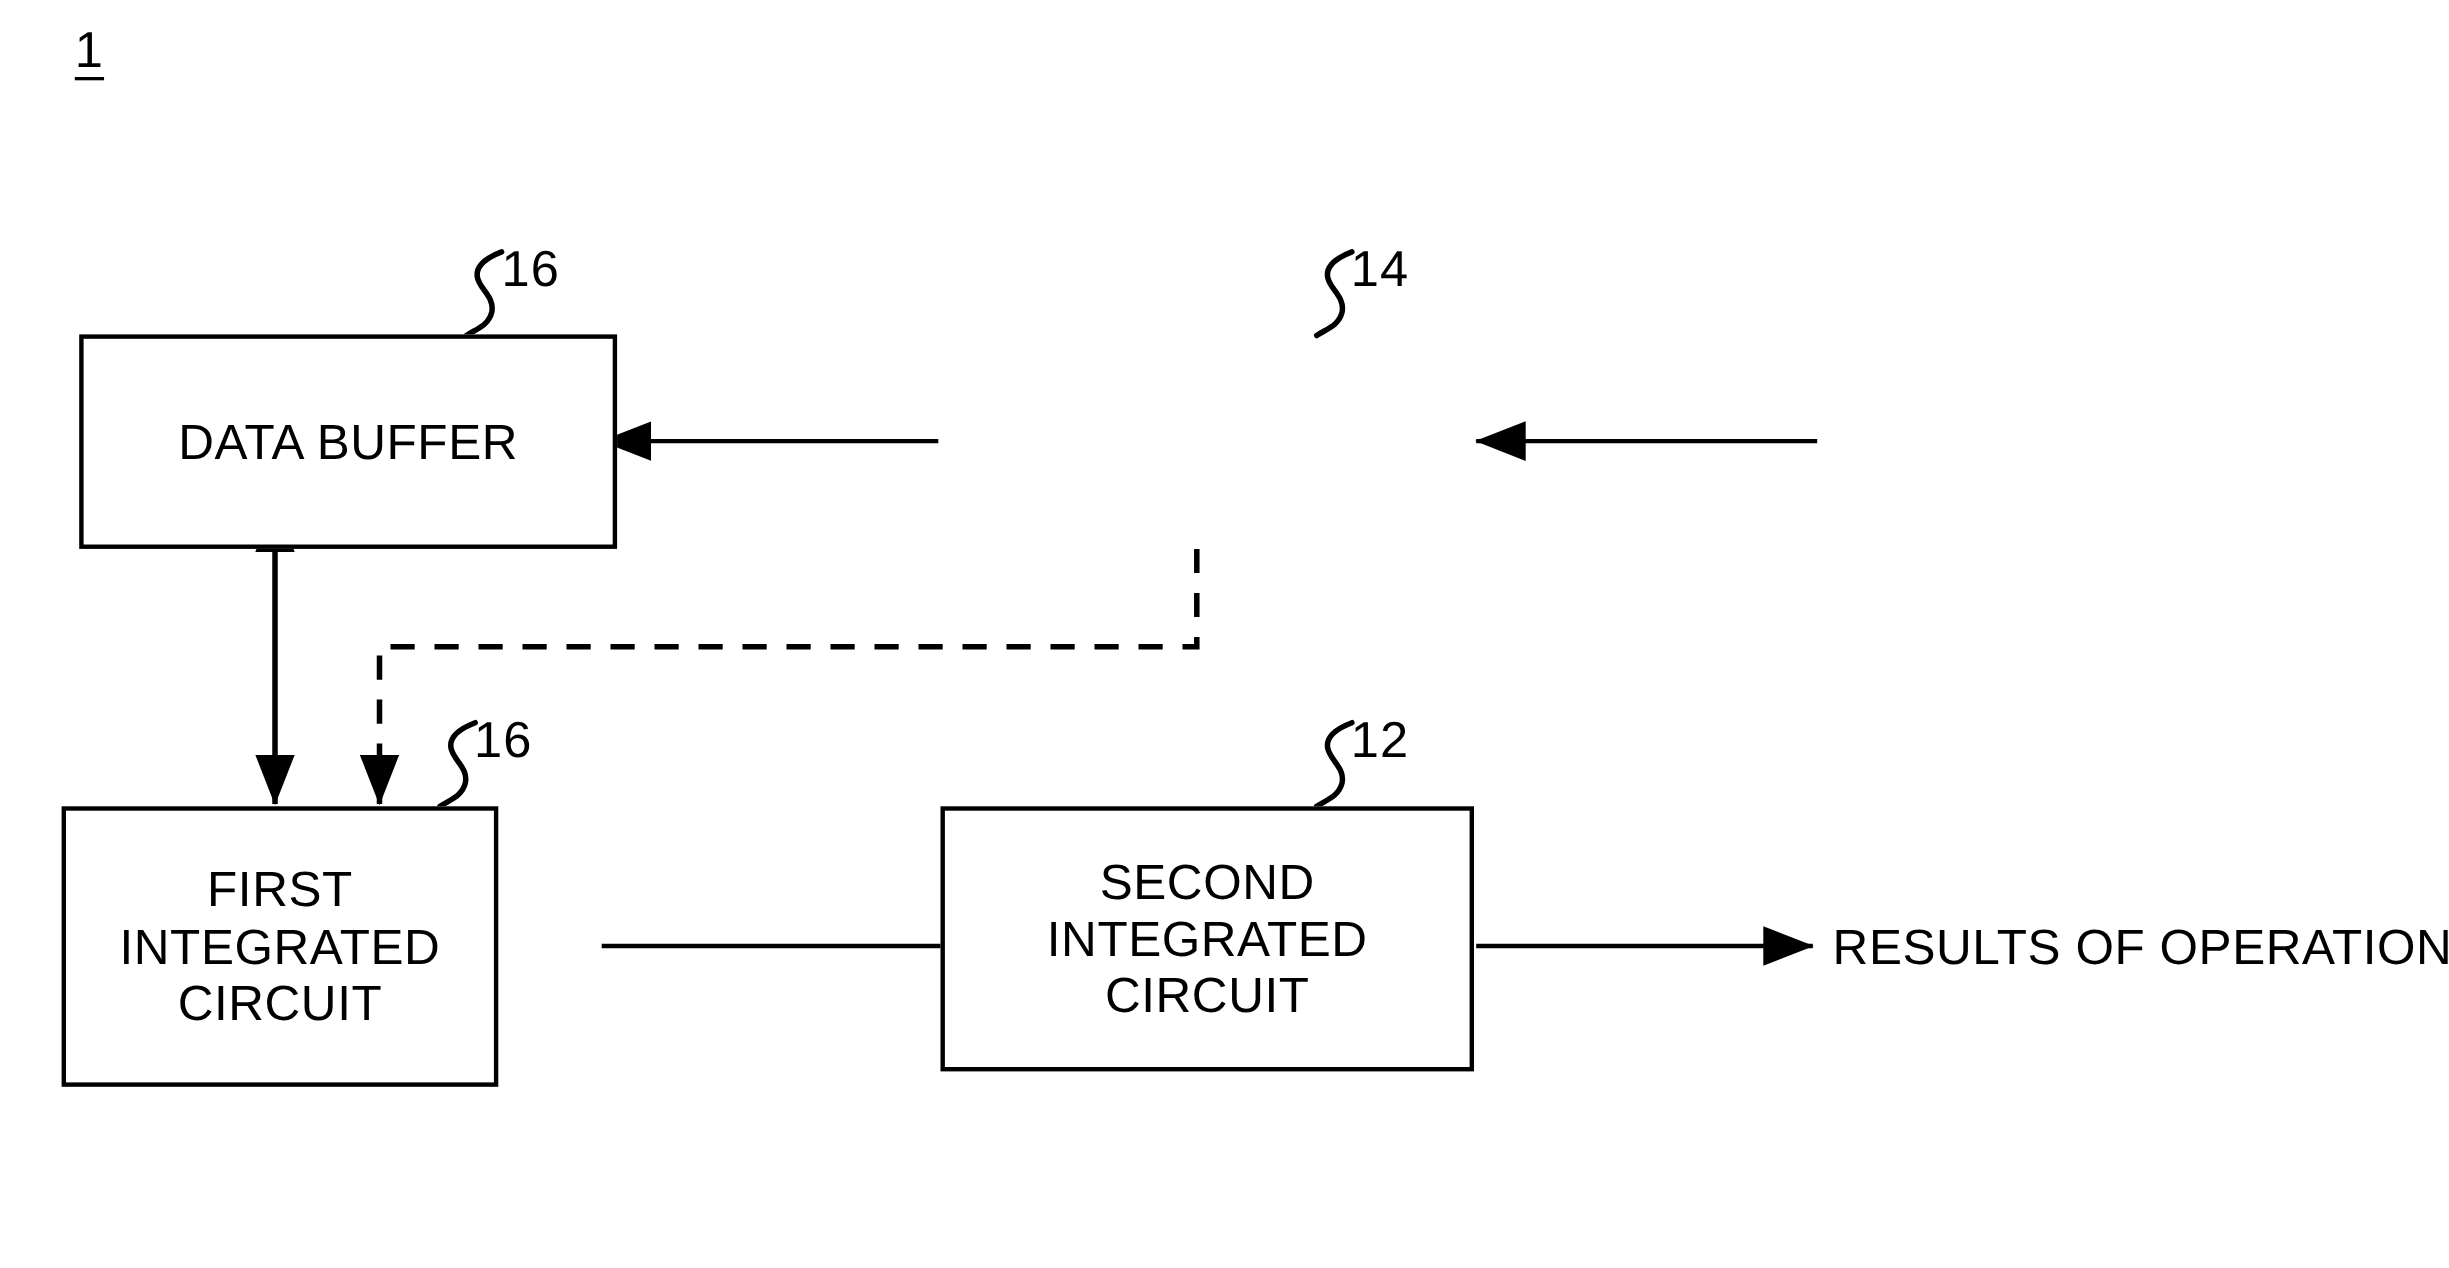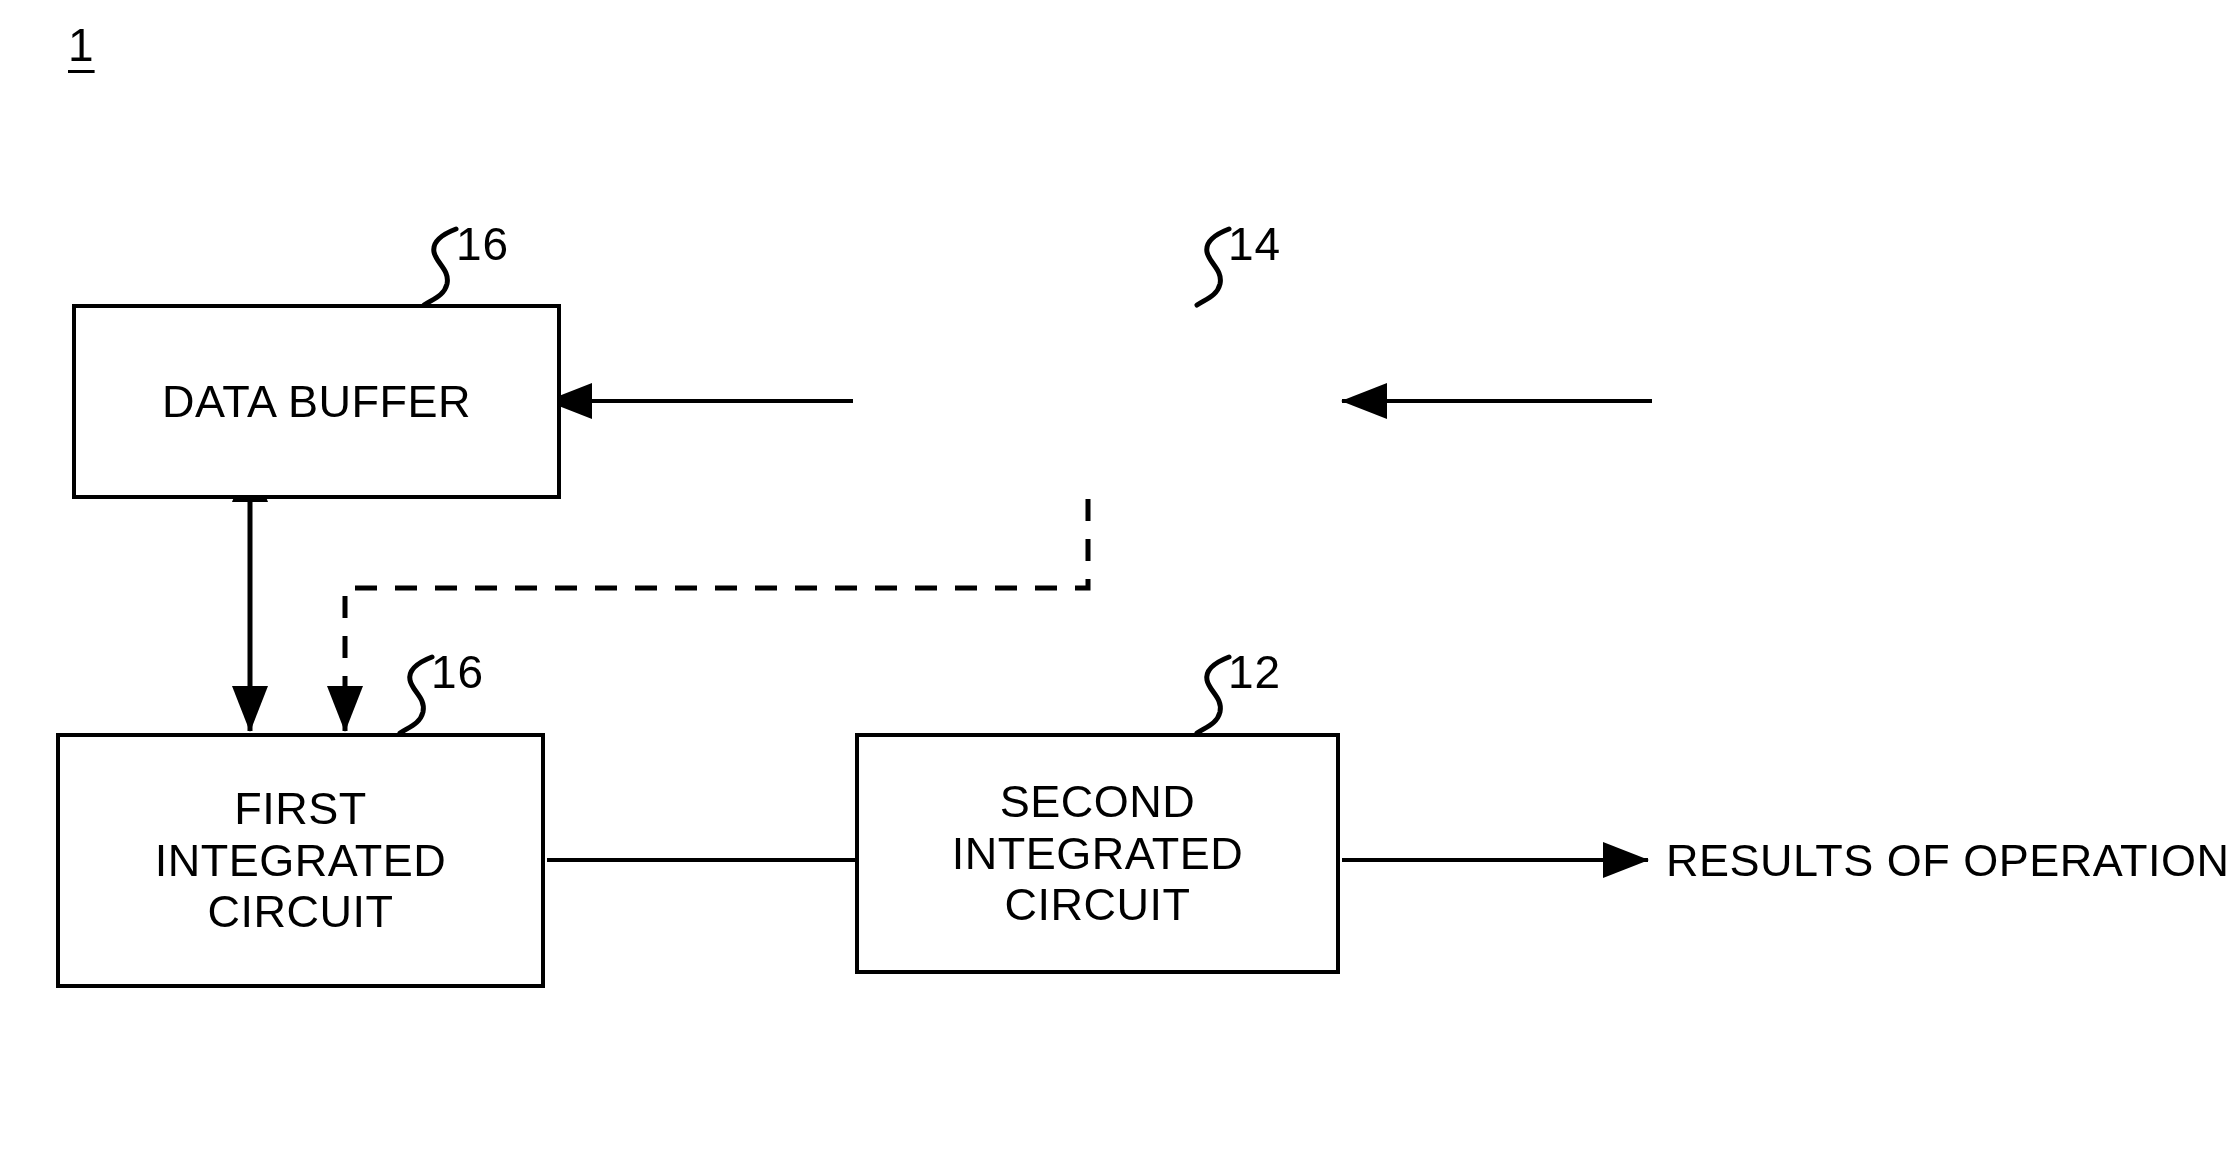--- a/index.html
+++ b/index.html
@@ -124,21 +124,21 @@
     </g>
   </svg>
 
   <div class="box" style="left:56px; top:304px; width:489px; height:195px;margin-left:16px;">
     <span class="box-label">DATA BUFFER</span>
   </div>
   <div class="ref-num" style="left:456px; top:221px;">16</div>
 
   <div class="ref-num" style="left:1228px; top:221px;">14</div>
 
-  <div class="box" style="left:56px; top:733px; width:489px; height:255px;">
+  <div class="box" style="left:56px; top:733px; width:397px; height:255px;">
     <span class="box-label">FIRST
 INTEGRATED
 CIRCUIT</span>
   </div>
   <div class="ref-num" style="left:431px; top:649px;">16</div>
 
   <div class="box" style="left:855px; top:733px; width:485px; height:241px;">
     <span class="box-label">SECOND
 INTEGRATED
 CIRCUIT</span>

